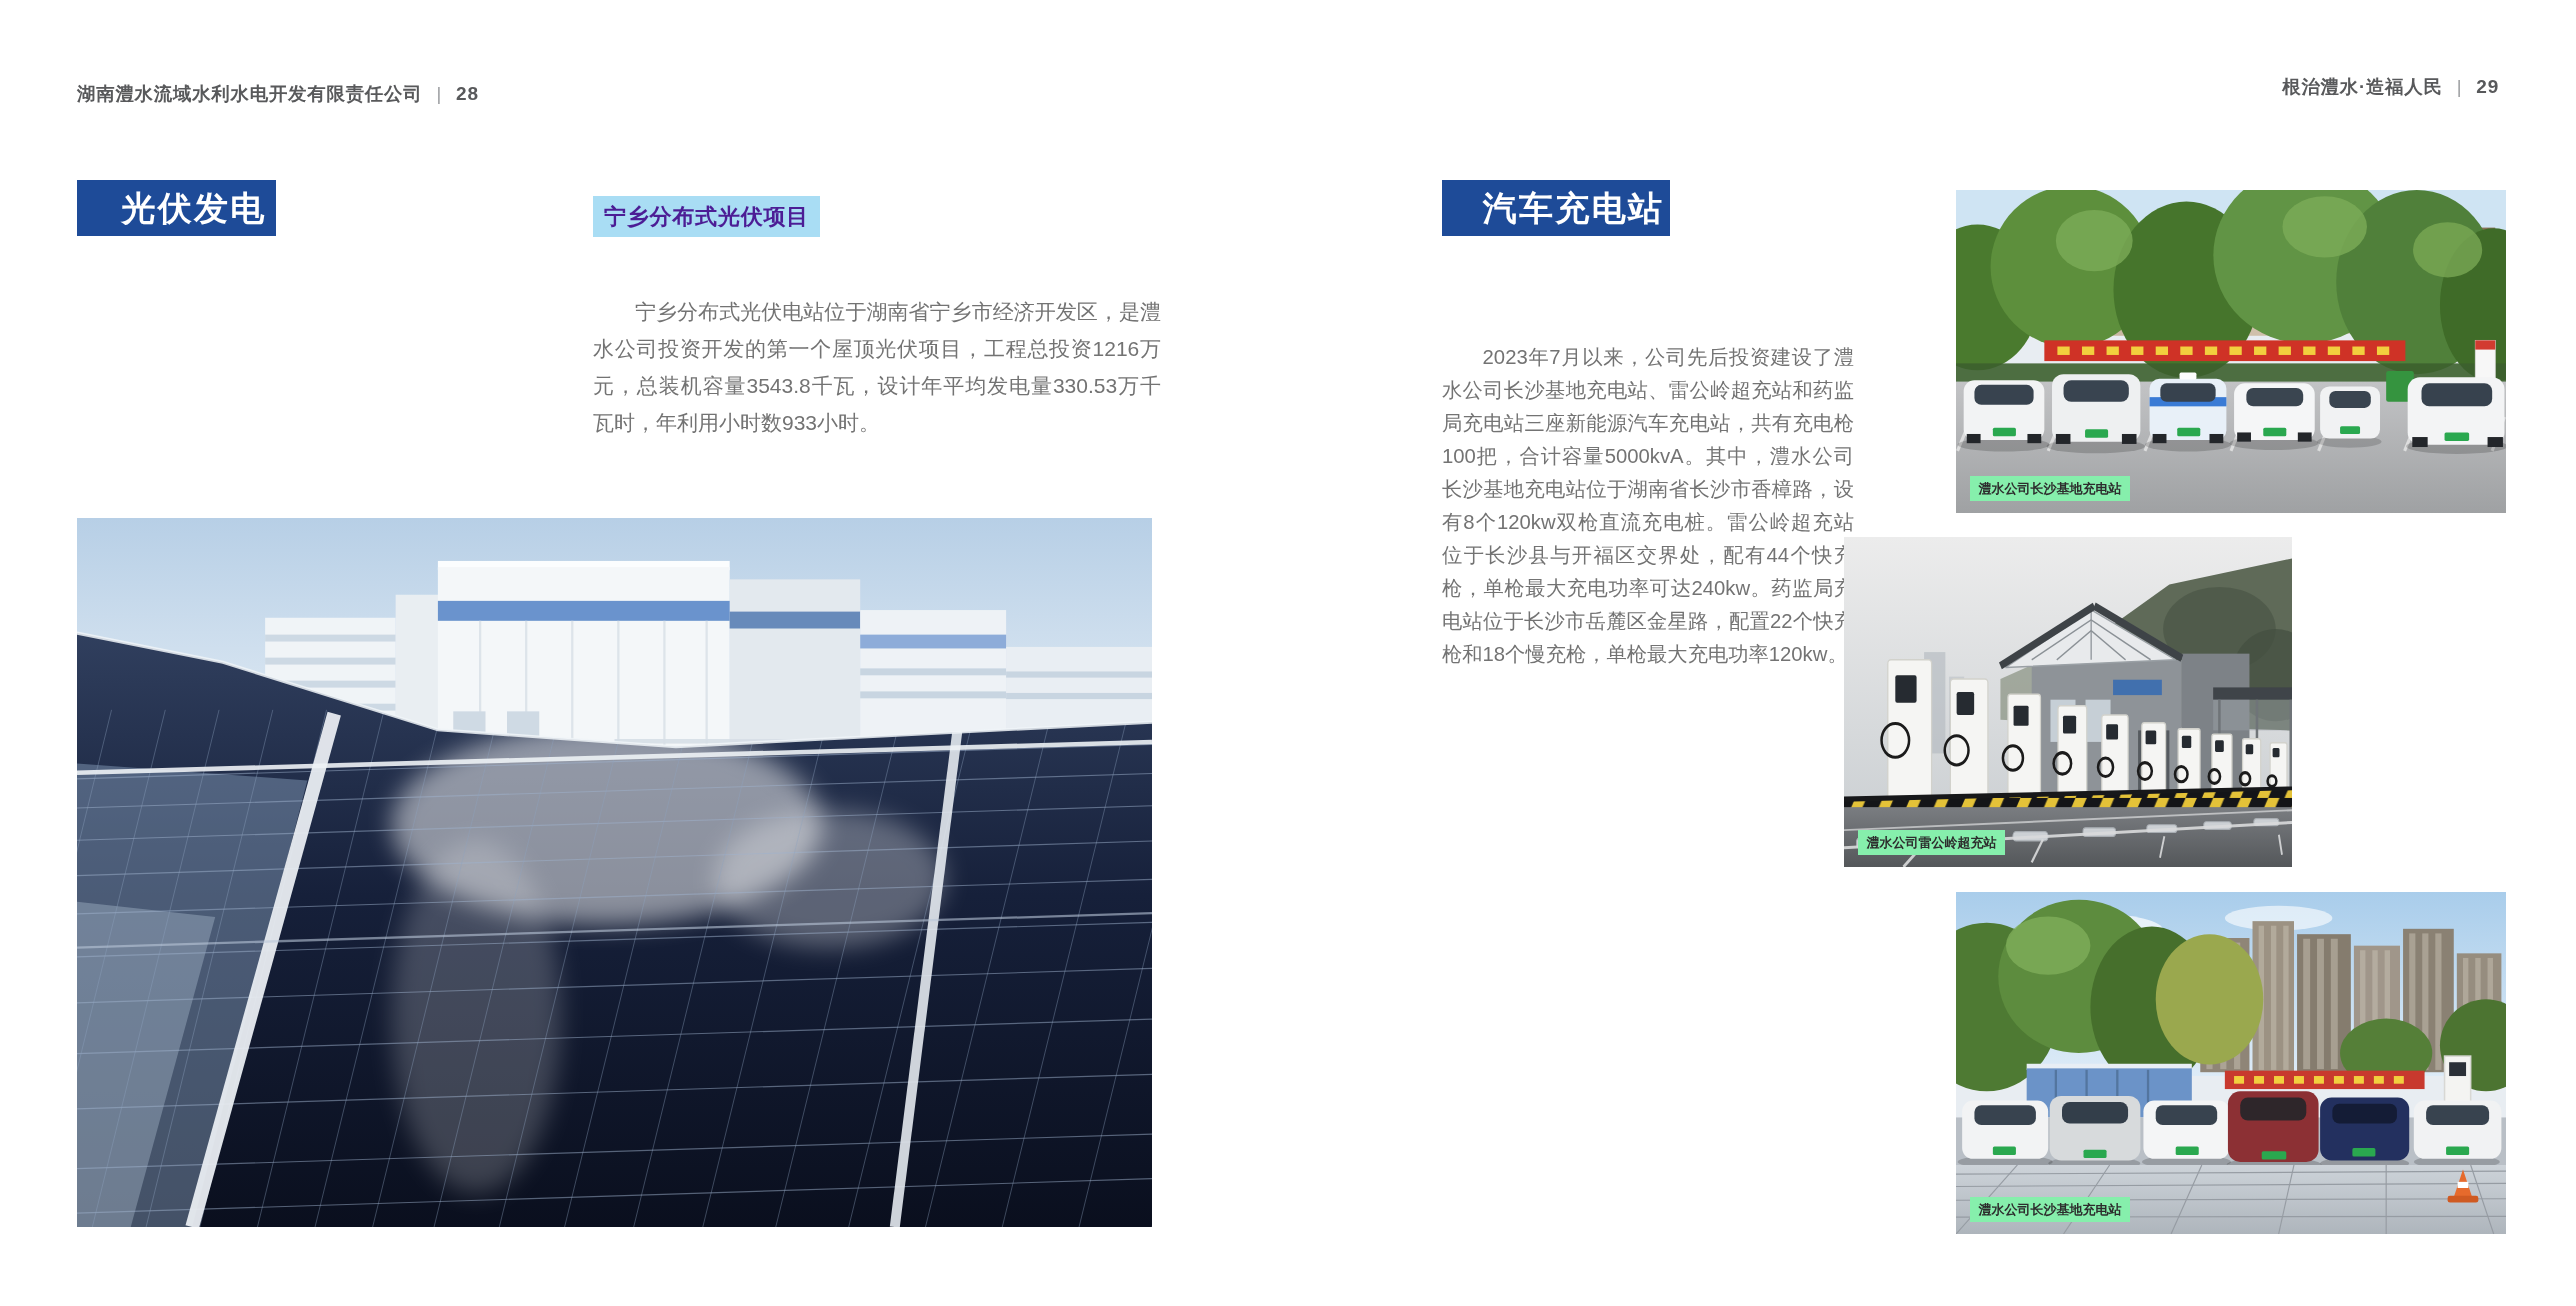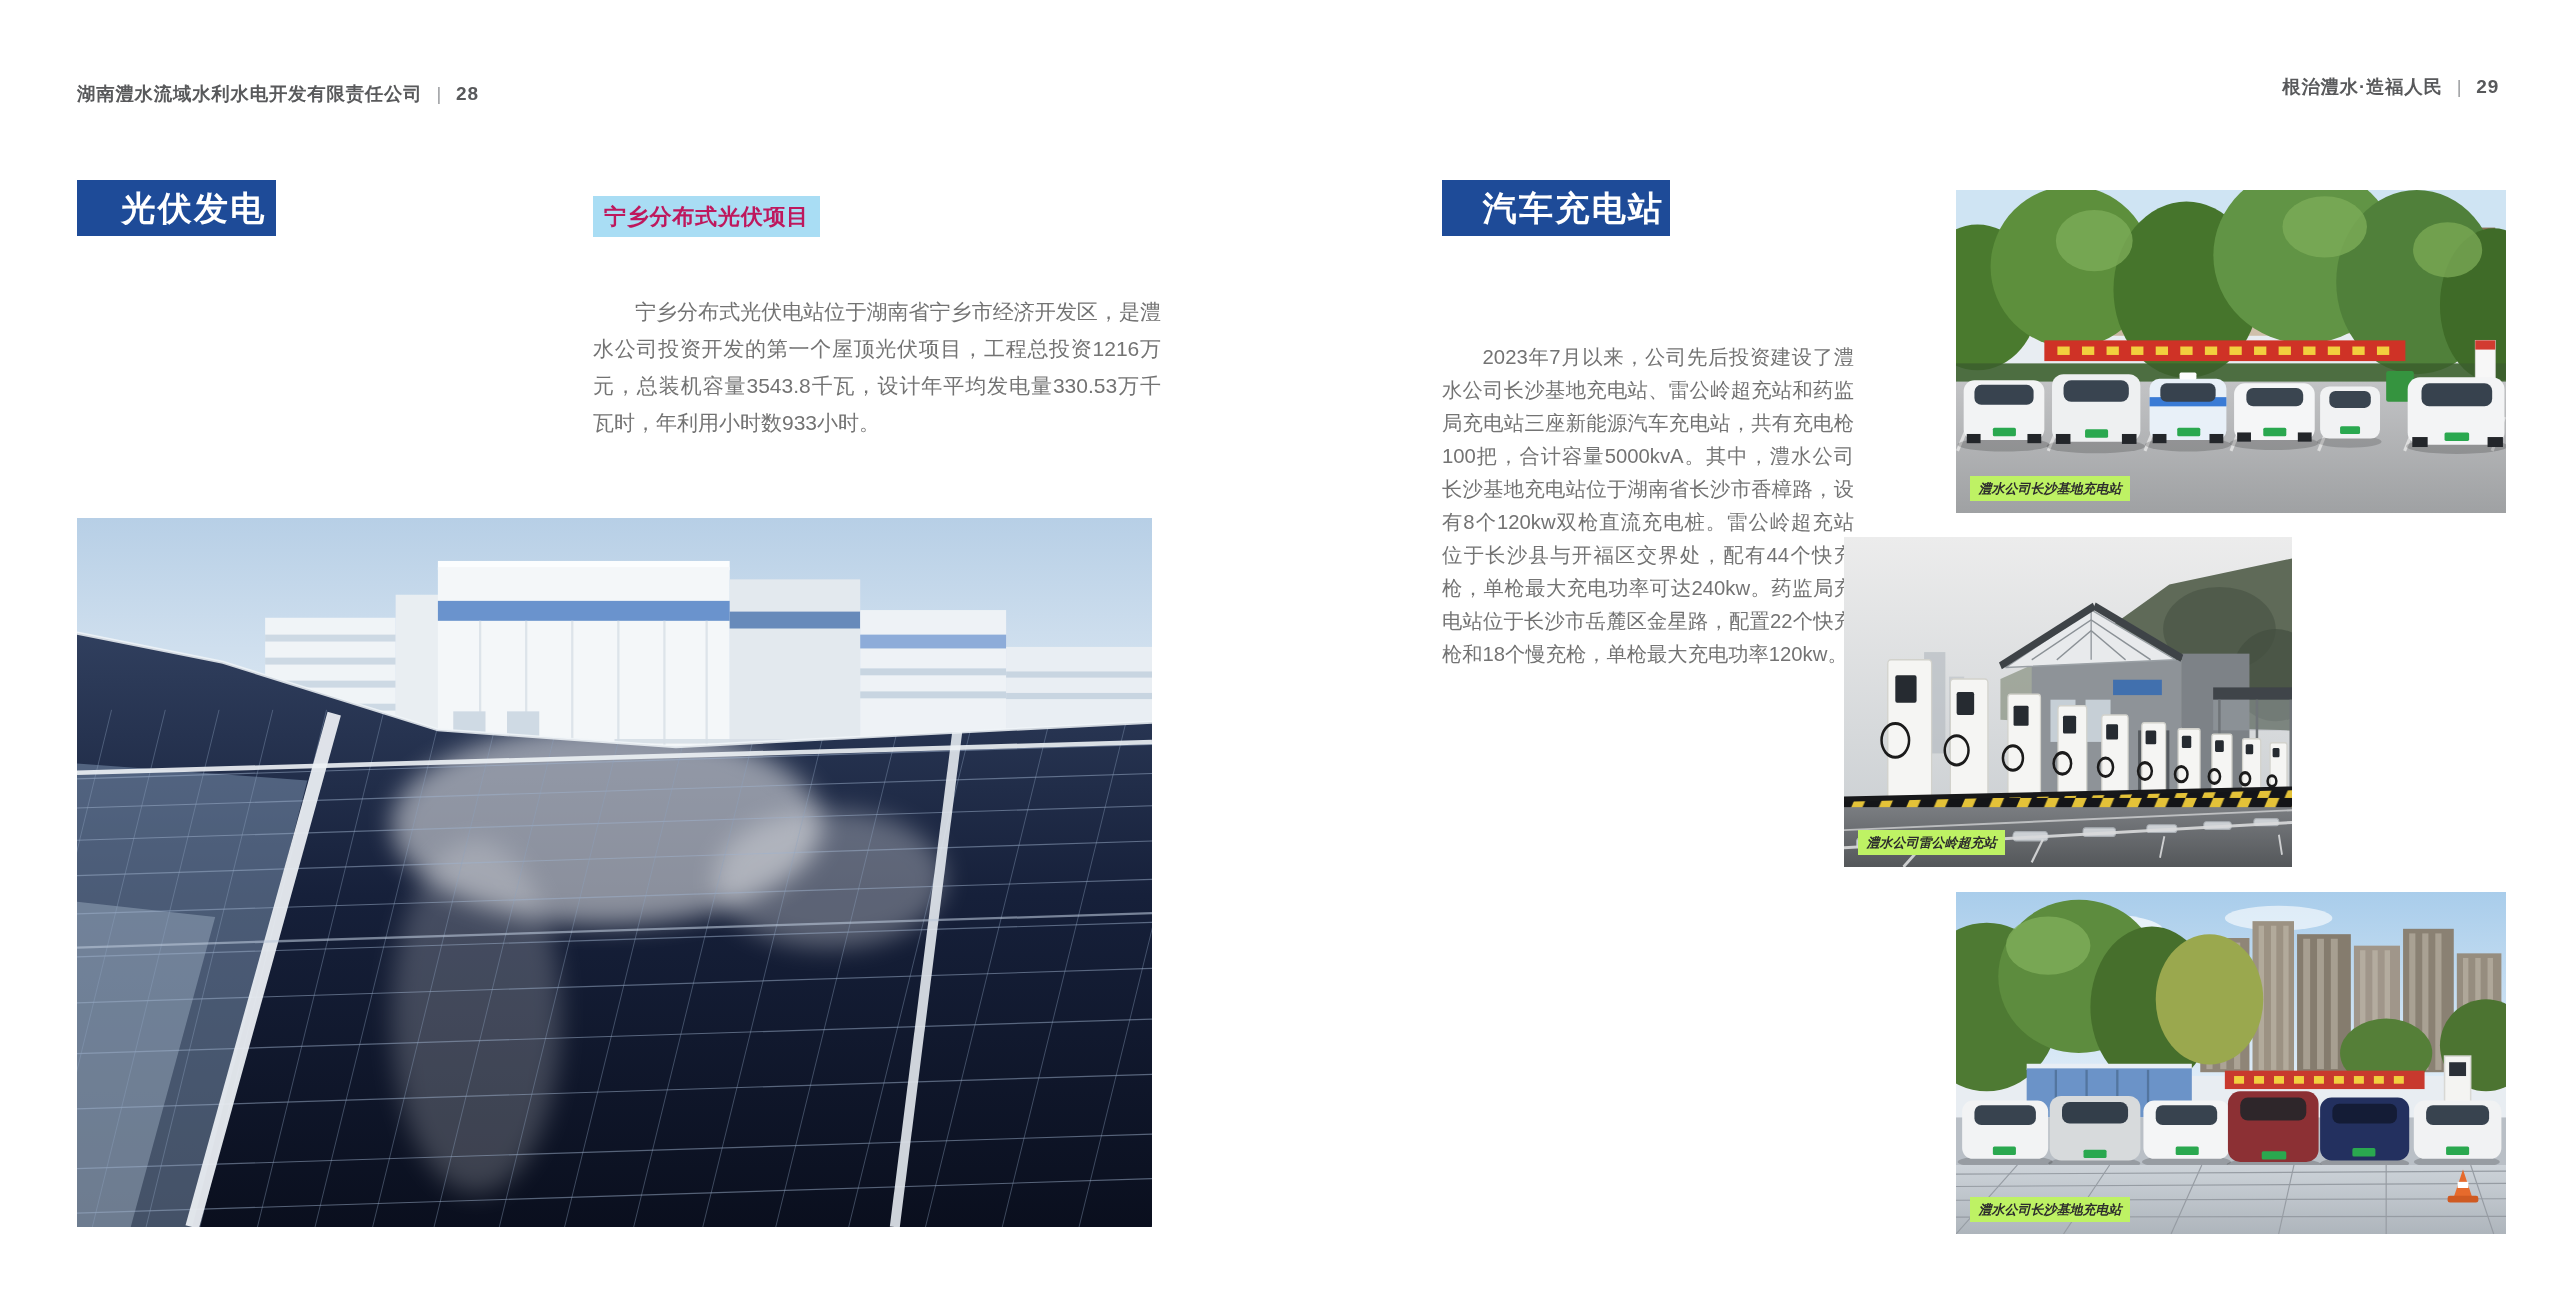--- a/index.html
+++ b/index.html
@@ -15,36 +15,36 @@
   .head-page{font-size:19px;}
 
   
   .section-title{position:absolute;top:180px;height:56px;background:#1e4b98;color:#ffffff;
                  font-size:34px;font-weight:700;line-height:56px;text-align:center;letter-spacing:2.3px;padding-left:35px;}
   #title-left{left:77px;width:164px;}
   #title-right{left:1442px;width:193px;}
 
   
   #project-tag{position:absolute;left:593px;top:196px;width:227px;height:41px;background:#a9ddf4;
-               color:#be185d;font-size:22px;font-weight:700;line-height:41px;text-align:center;letter-spacing:0.8px;}
+               color:#4c1d95;font-size:22px;font-weight:700;line-height:41px;text-align:center;letter-spacing:0.8px;}
 
   
   .body-text{position:absolute;color:#737373;text-align:justify;text-indent:2em;font-weight:500;}
   #body-left{left:593px;top:272px;width:568px;font-size:21px;line-height:37px;}
   #body-right{left:1442px;top:321px;width:412px;font-size:20.3px;line-height:33px;}
 
   
   .photo{position:absolute;overflow:hidden;background:#e8edf2;}
   .photo svg{display:block;width:100%;height:100%;}
   #photo-solar{left:77px;top:518px;width:1075px;height:709px;}
   #photo-1{left:1956px;top:190px;width:550px;height:323px;}
   #photo-2{left:1844px;top:537px;width:448px;height:330px;}
   #photo-3{left:1956px;top:892px;width:550px;height:342px;}
-  .photo-caption{position:absolute;left:14px;bottom:12.3px;background:#bef264;color:#2d2d2d;
-                 padding:4.6px 8.4px;font-size:13px;font-weight:700;line-height:1.2;white-space:nowrap;font-style:italic;}
+  .photo-caption{position:absolute;left:14px;bottom:12.3px;background:#86efac;color:#2d2d2d;
+                 padding:4.6px 8.4px;font-size:13px;font-weight:700;line-height:1.2;white-space:nowrap;}
 </style>
 </head>
 <body>
 
 <div id="canvas">
 
   <div>
 
     <div id="head-left" class="running-head">
       <span>湖南澧水流域水利水电开发有限责任公司</span><span class="head-sep">|</span><span class="head-page">28</span>

